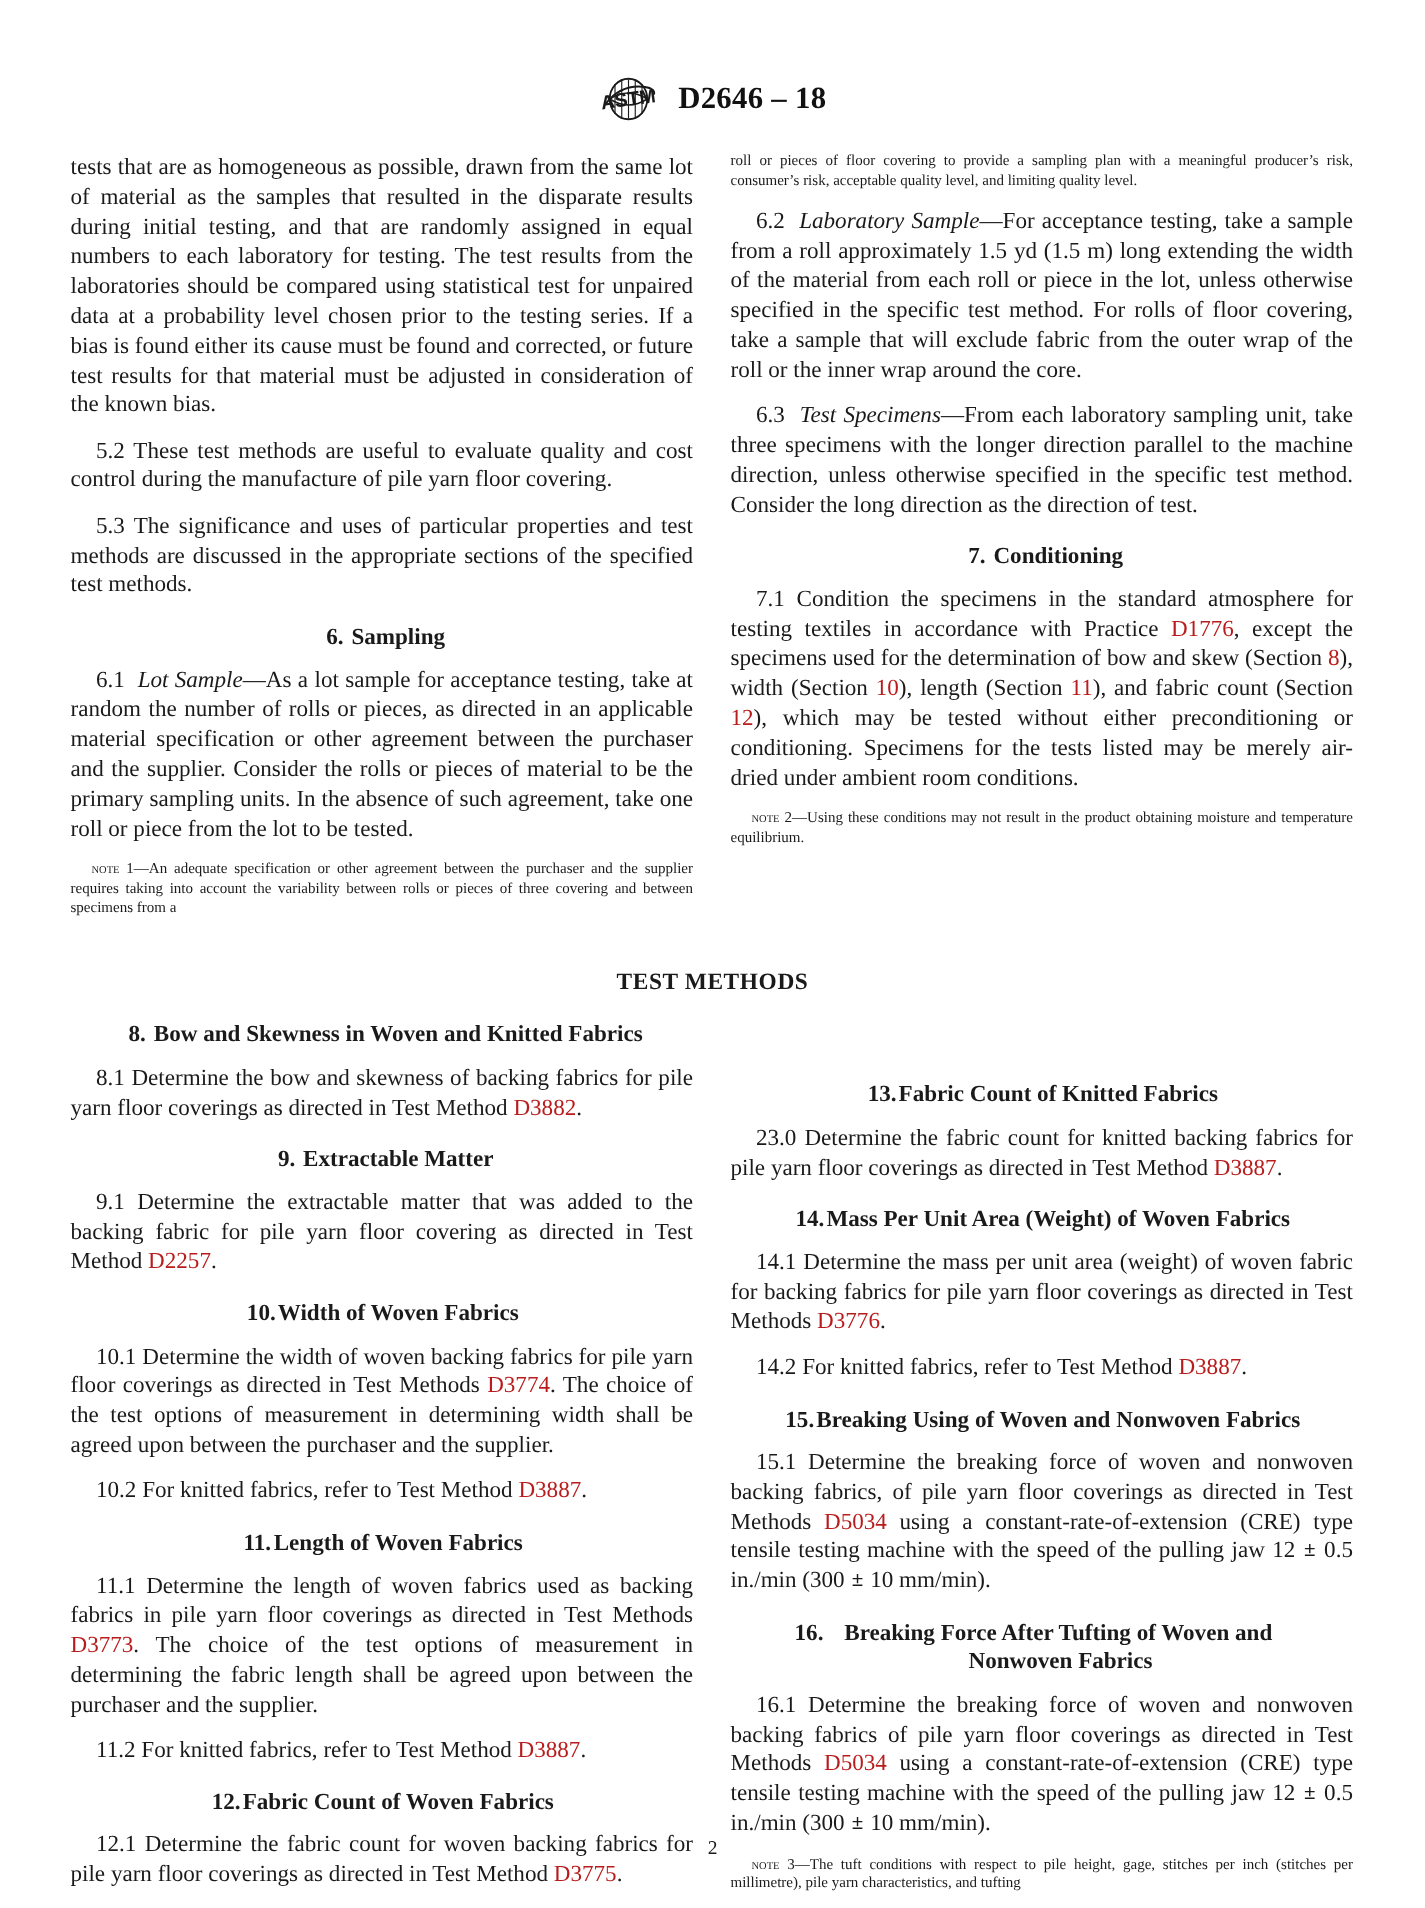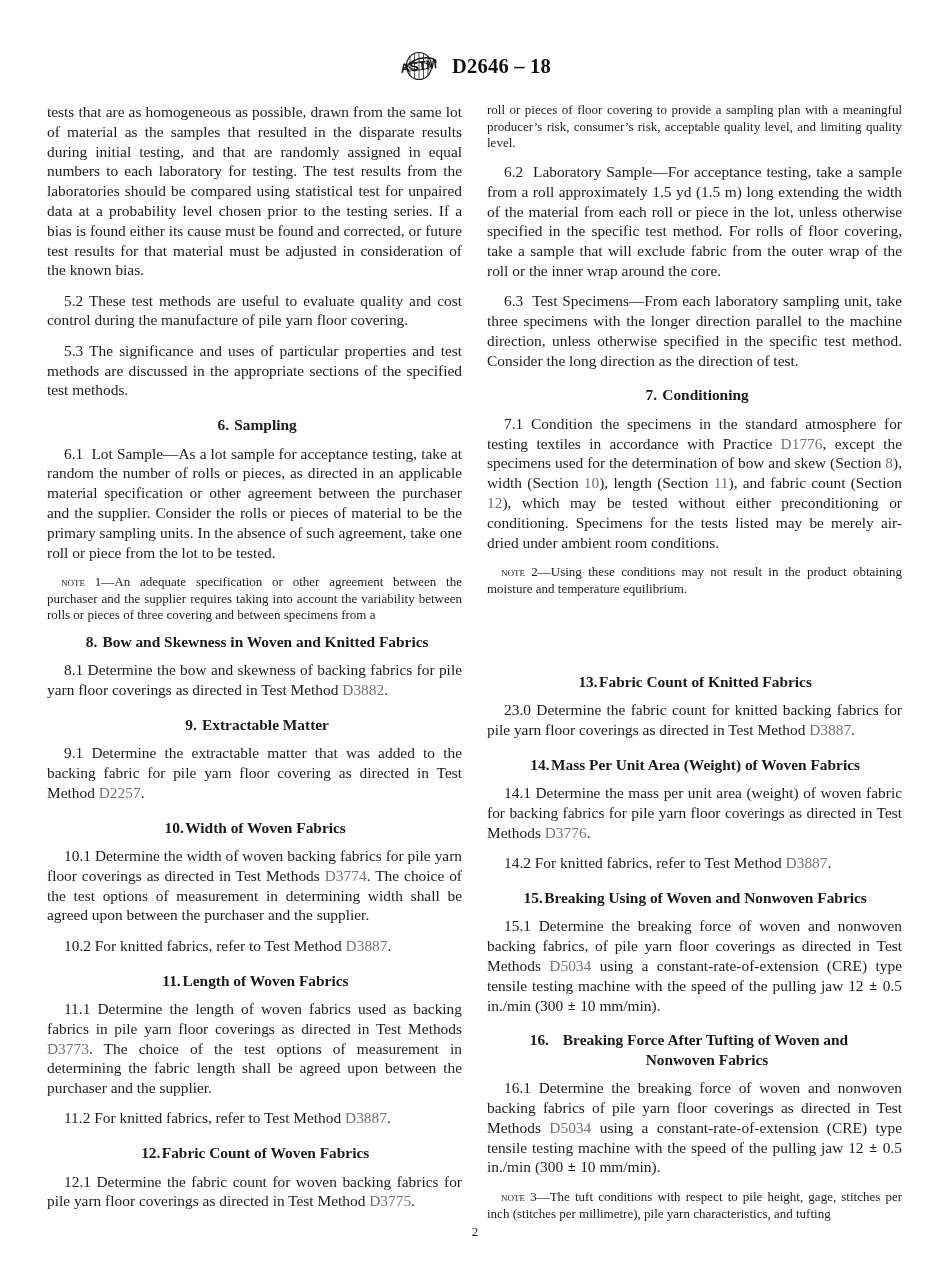--- a/index.html
+++ b/index.html
@@ -81,34 +81,34 @@
     text-align: center;
   }
   h3.sec .num { display: inline-block; min-width: 22px; }
   h3.sec.hang {
     padding-left: 25px;
     text-indent: -25px;
   }
   h3.sec + p.para { margin-top: 9px; }
 
   .note {
-    font-size: 13px;
+    font-size: 10px;
     line-height: 1.27;
     text-align: justify;
     margin: 12px 0 0 0;
     text-indent: 14px;
   }
   .note .nlabel {
     font-variant: small-caps;
     text-transform: lowercase;
   }
   .note .nlabel::first-letter { text-transform: uppercase; }
 
-  .lnk { color: #737373; }
-  .ital { }
+  .lnk { color: #b91c1c; }
+  .ital { font-style: italic; }
   .pm {
     font-family: "Liberation Sans", "DejaVu Sans", sans-serif;
     font-size: 13.4px;
     vertical-align: 1px;
     padding: 0 1px;
   }
 
   
   .division-title {
     text-align: center;
@@ -186,20 +186,21 @@
       <h3 class="sec">
         <span class="num">7.</span><span>Conditioning</span>
       </h3>
 
       <p class="para"><span>7.1  Condition the specimens in the standard atmosphere for testing textiles in accordance with Practice </span><span class="lnk">D1776</span><span>, except the specimens used for the determination of bow and skew (Section </span><span class="lnk">8</span><span>), width (Section </span><span class="lnk">10</span><span>), length (Section </span><span class="lnk">11</span><span>), and fabric count (Section </span><span class="lnk">12</span><span>), which may be tested without either preconditioning or conditioning. Specimens for the tests listed may be merely air-dried under ambient room conditions.</span></p>
 
       <p class="note"><span class="nlabel">Note</span><span> 2</span><span>—Using these conditions may not result in the product obtaining moisture and temperature equilibrium.</span></p>
     </div>
   </div>
 
+  <div class="division-title">TEST METHODS</div>
 
   <div class="cols">
 
     <div class="col">
 
       <h3 class="sec" style="margin-top:8px;">
         <span class="num">8.</span><span>Bow and Skewness in Woven and Knitted Fabrics</span>
       </h3>
 
       <p class="para gap-8"><span>8.1  Determine the bow and skewness of backing fabrics for pile yarn floor coverings as directed in Test Method </span><span class="lnk">D3882</span><span>.</span></p>

